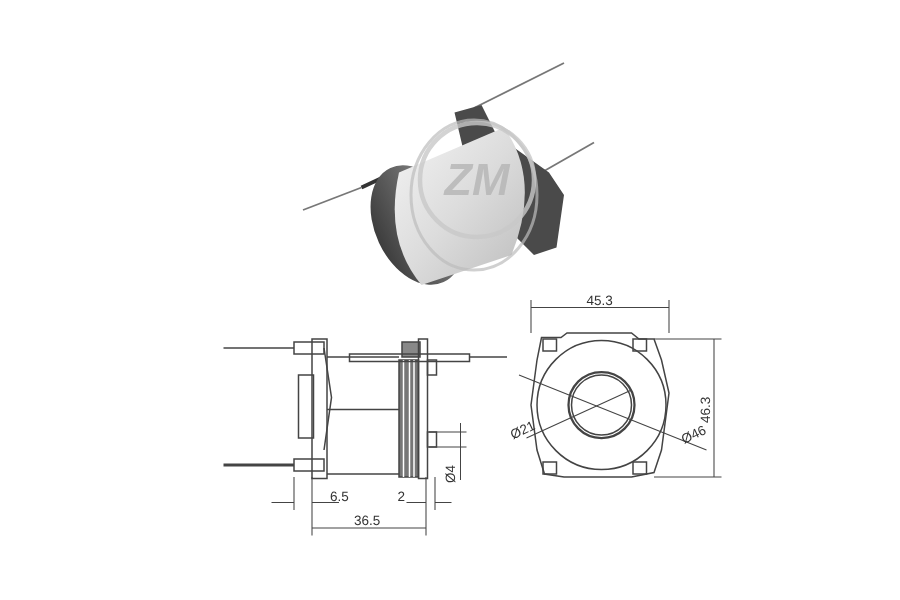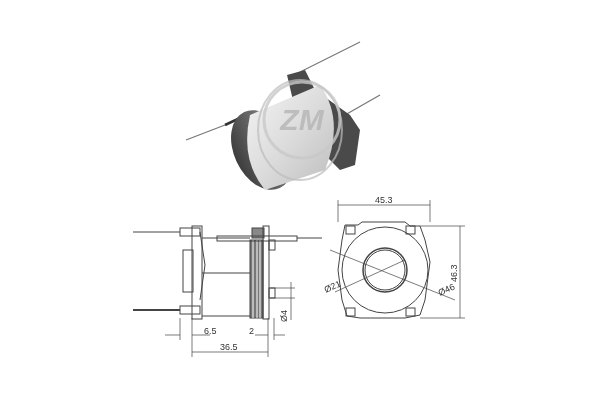--- a/index.html
+++ b/index.html
@@ -1,17 +1,17 @@
 <!DOCTYPE html>
 <html><head>
 <meta charset="utf-8">
 <style>
   html, body { margin: 0; padding: 0; background: #ffffff; }
   body { width: 600px; height: 400px; position: relative; overflow: hidden; font-family: "Liberation Sans", sans-serif; }
-  .stage { position: absolute; left: 0; top: 0; width: 548px; height: 400px; }
+  .stage { position: absolute; left: 16px; top: 0; width: 548px; height: 400px; }
   svg { position: absolute; left: 0; top: 0; }
   .dim { font-family: "Liberation Sans", sans-serif; font-size: 9px; fill: #333; }
 </style>
 </head>
 <body>
 
 <div class="stage">
 
   <svg width="600" height="400">
     <defs>

